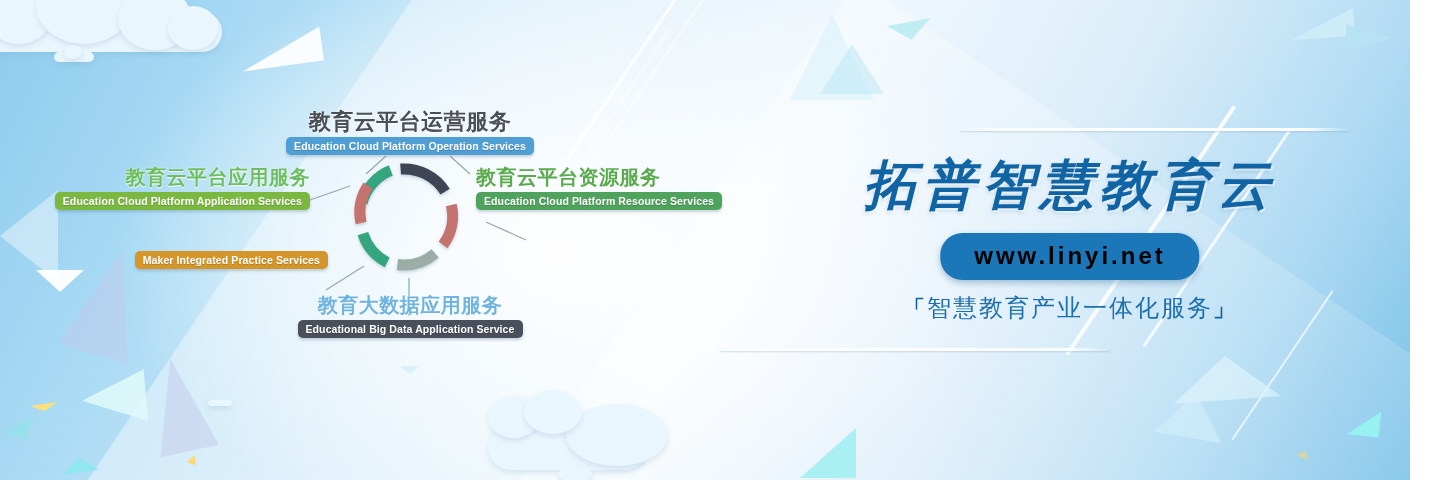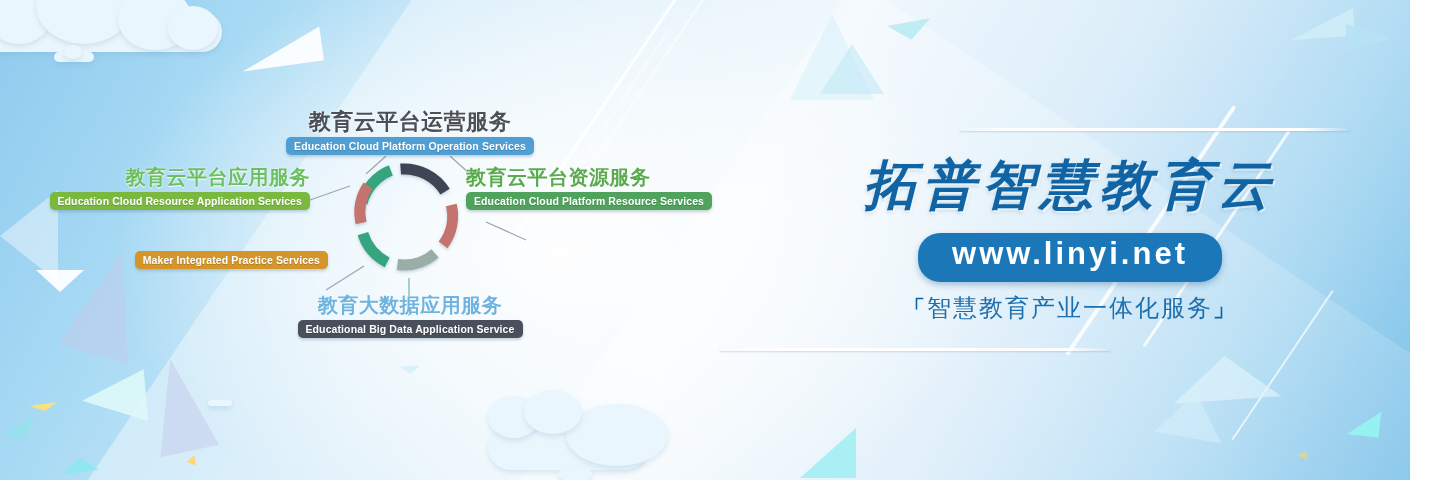--- a/index.html
+++ b/index.html
@@ -77,23 +77,23 @@
     position:absolute;left:0;right:0;top:155px;text-align:center;
     font-family:"DejaVu Serif","Liberation Serif",serif;
     font-weight:bold;font-size:53px;letter-spacing:6px;
     line-height:58px;
     color:#1164a4;
     text-shadow:2px 2px 0 rgba(255,255,255,0.55),0 2px 4px rgba(60,120,165,0.30);
     font-style:italic;
   }
   #urlpill{
     position:absolute;left:50%;transform:translateX(-50%);top:233px;
-    background:#1b77b8;color:#ffffff;border-radius:22px;
-    padding:3px 34px 10px 34px;
-    font-size:31px;font-weight:bold;letter-spacing:3px;
+    background:#1b77b8;color:#000000;border-radius:22px;
+    padding:9px 34px 10px 34px;
+    font-size:24px;font-weight:bold;letter-spacing:3px;
     box-shadow:0 3px 6px rgba(40,95,140,0.35);
     white-space:nowrap;
   }
   #tagline{
     position:absolute;left:0;right:0;top:292px;text-align:center;
     color:#1d6fae;font-size:24px;letter-spacing:2px;white-space:nowrap;
   }
   #tagline .bk{font-weight:bold;color:#1164a4;font-size:22px;}
 </style>
 </head>
@@ -187,38 +187,38 @@
 
         <path d="M 211.1 123.0 A 48 48 0 0 1 218.1 85.6" stroke="#c4736e"></path>
       </g>
     </svg>
 
     <div class="lbl c" style="left:45px;top:10px;width:430px;">
       <span class="cn" style="color:#4a4f58;font-size:22px;">教育云平台运营服务</span>
       <span class="en" style="background:#4f9fd4;">Education Cloud Platform Operation Services</span>
     </div>
 
-    <div class="lbl r" style="left:316px;top:65px;">
+    <div class="lbl r" style="left:326px;top:65px;">
       <span class="cn" style="color:#5aab4e;">教育云平台资源服务</span>
       <span class="en" style="background:#4fa35c;">Education Cloud Platform Resource Services</span>
     </div>
 
 
     <div class="lbl c" style="left:60px;top:193px;width:400px;">
       <span class="cn" style="color:#6fb4e0;">教育大数据应用服务</span>
       <span class="en" style="background:#4a4f5c;">Educational Big Data Application Service</span>
     </div>
 
     <div class="lbl l" style="left:-110px;top:148px;width:288px;">
       <span class="en" style="background:#d4962a;">Maker Integrated Practice Services</span>
     </div>
 
     <div class="lbl l" style="left:-130px;top:65px;width:290px;">
       <span class="cn" style="color:#6cbf63;">教育云平台应用服务</span>
-      <span class="en" style="background:#7ab83f;">Education Cloud Resource Application Services</span>
+      <span class="en" style="background:#7ab83f;">Education Cloud Platform Application Services</span>
     </div>
   </div>
 
   <div id="right">
     <div class="divider" style="left:260px;top:128px;width:390px;"></div>
     <div class="divider" style="left:20px;top:348px;width:390px;"></div>
 
     <div id="brand">拓普智慧教育云</div>
 
     <div id="urlpill">

